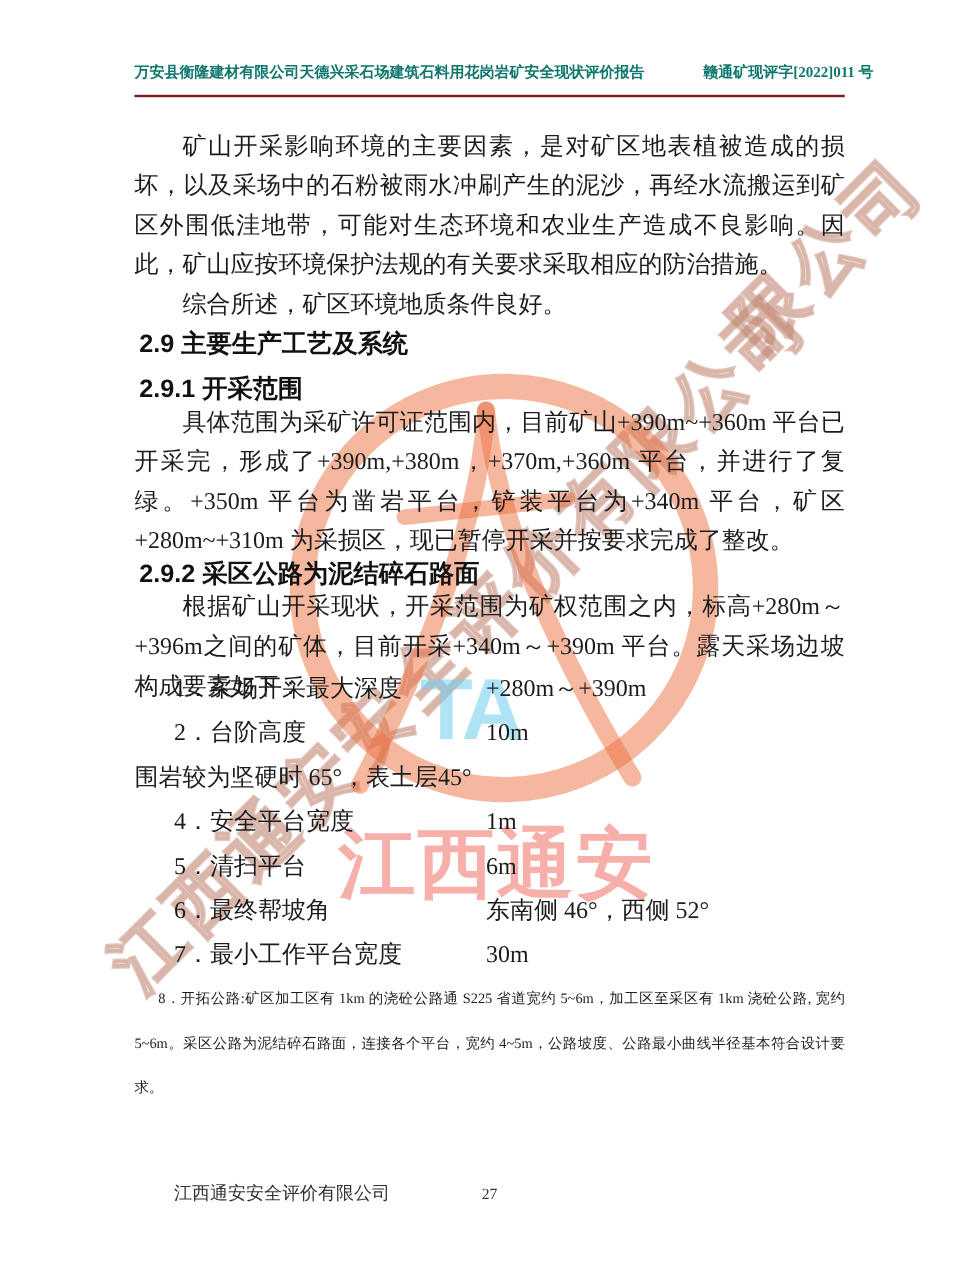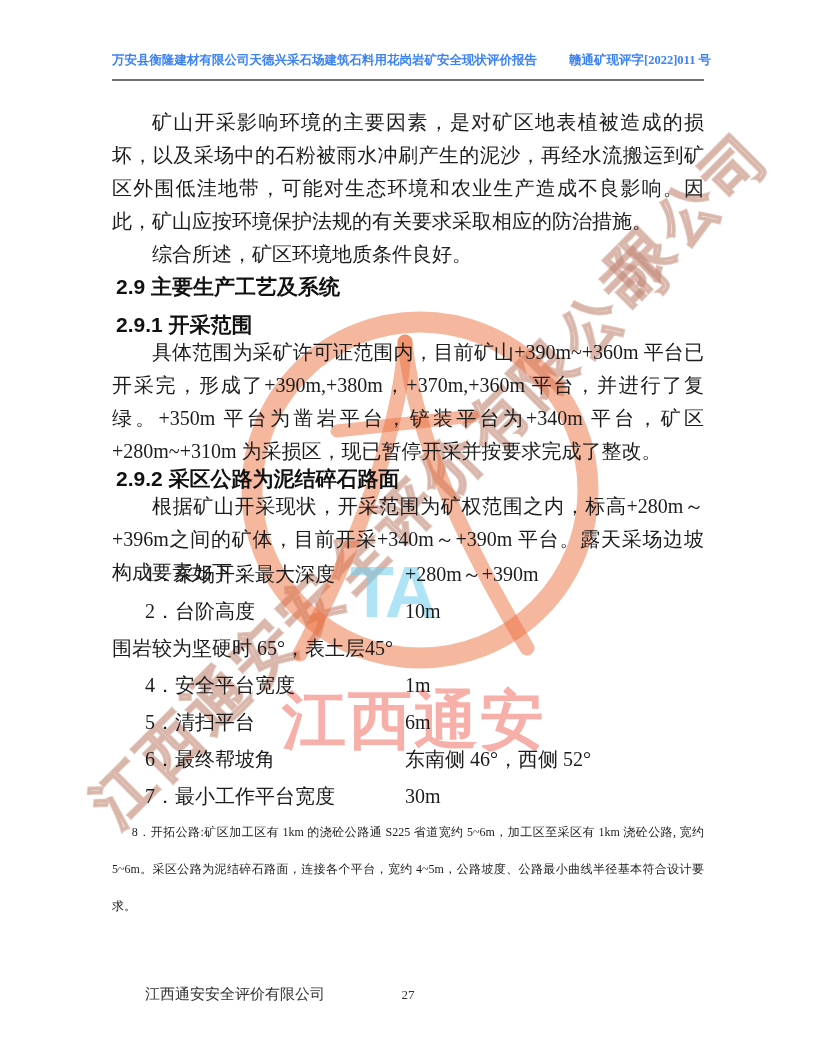--- a/index.html
+++ b/index.html
@@ -43,25 +43,25 @@
     font-weight:bold;font-size:60px;letter-spacing:6px;
     white-space:nowrap;
     color:rgba(194,141,123,0.28);
     -webkit-text-stroke:2px rgba(190,130,110,0.45);
   }
   
   .content{position:absolute;inset:0;z-index:2;}
   .hdr{
     position:absolute;left:112px;top:52px;width:592px;
     display:flex;justify-content:space-between;align-items:flex-end;
-    font-size:12.5px;font-weight:bold;color:#3b82f6;
-    border-bottom:2px solid #737373;padding-bottom:10px;
+    font-size:12.5px;font-weight:bold;color:#0f766e;
+    border-bottom:2px solid #7f1d1d;padding-bottom:10px;gap:34px;
   }
   .hdr .hdr-left{white-space:nowrap;}
-  .hdr .hdr-right{white-space:nowrap;margin-left:32px;}
+  .hdr .hdr-right{white-space:nowrap;margin-left:15px;}
   .blk{position:absolute;left:112px;width:592px;}
   .para{
     font-size:20px;line-height:33px;text-align:justify;
     text-indent:2em;margin:0;
   }
   .para-loose{
     font-size:12px;line-height:37px;text-align:justify;
     text-indent:1.65em;margin:0;
   }
   .h-sec{

